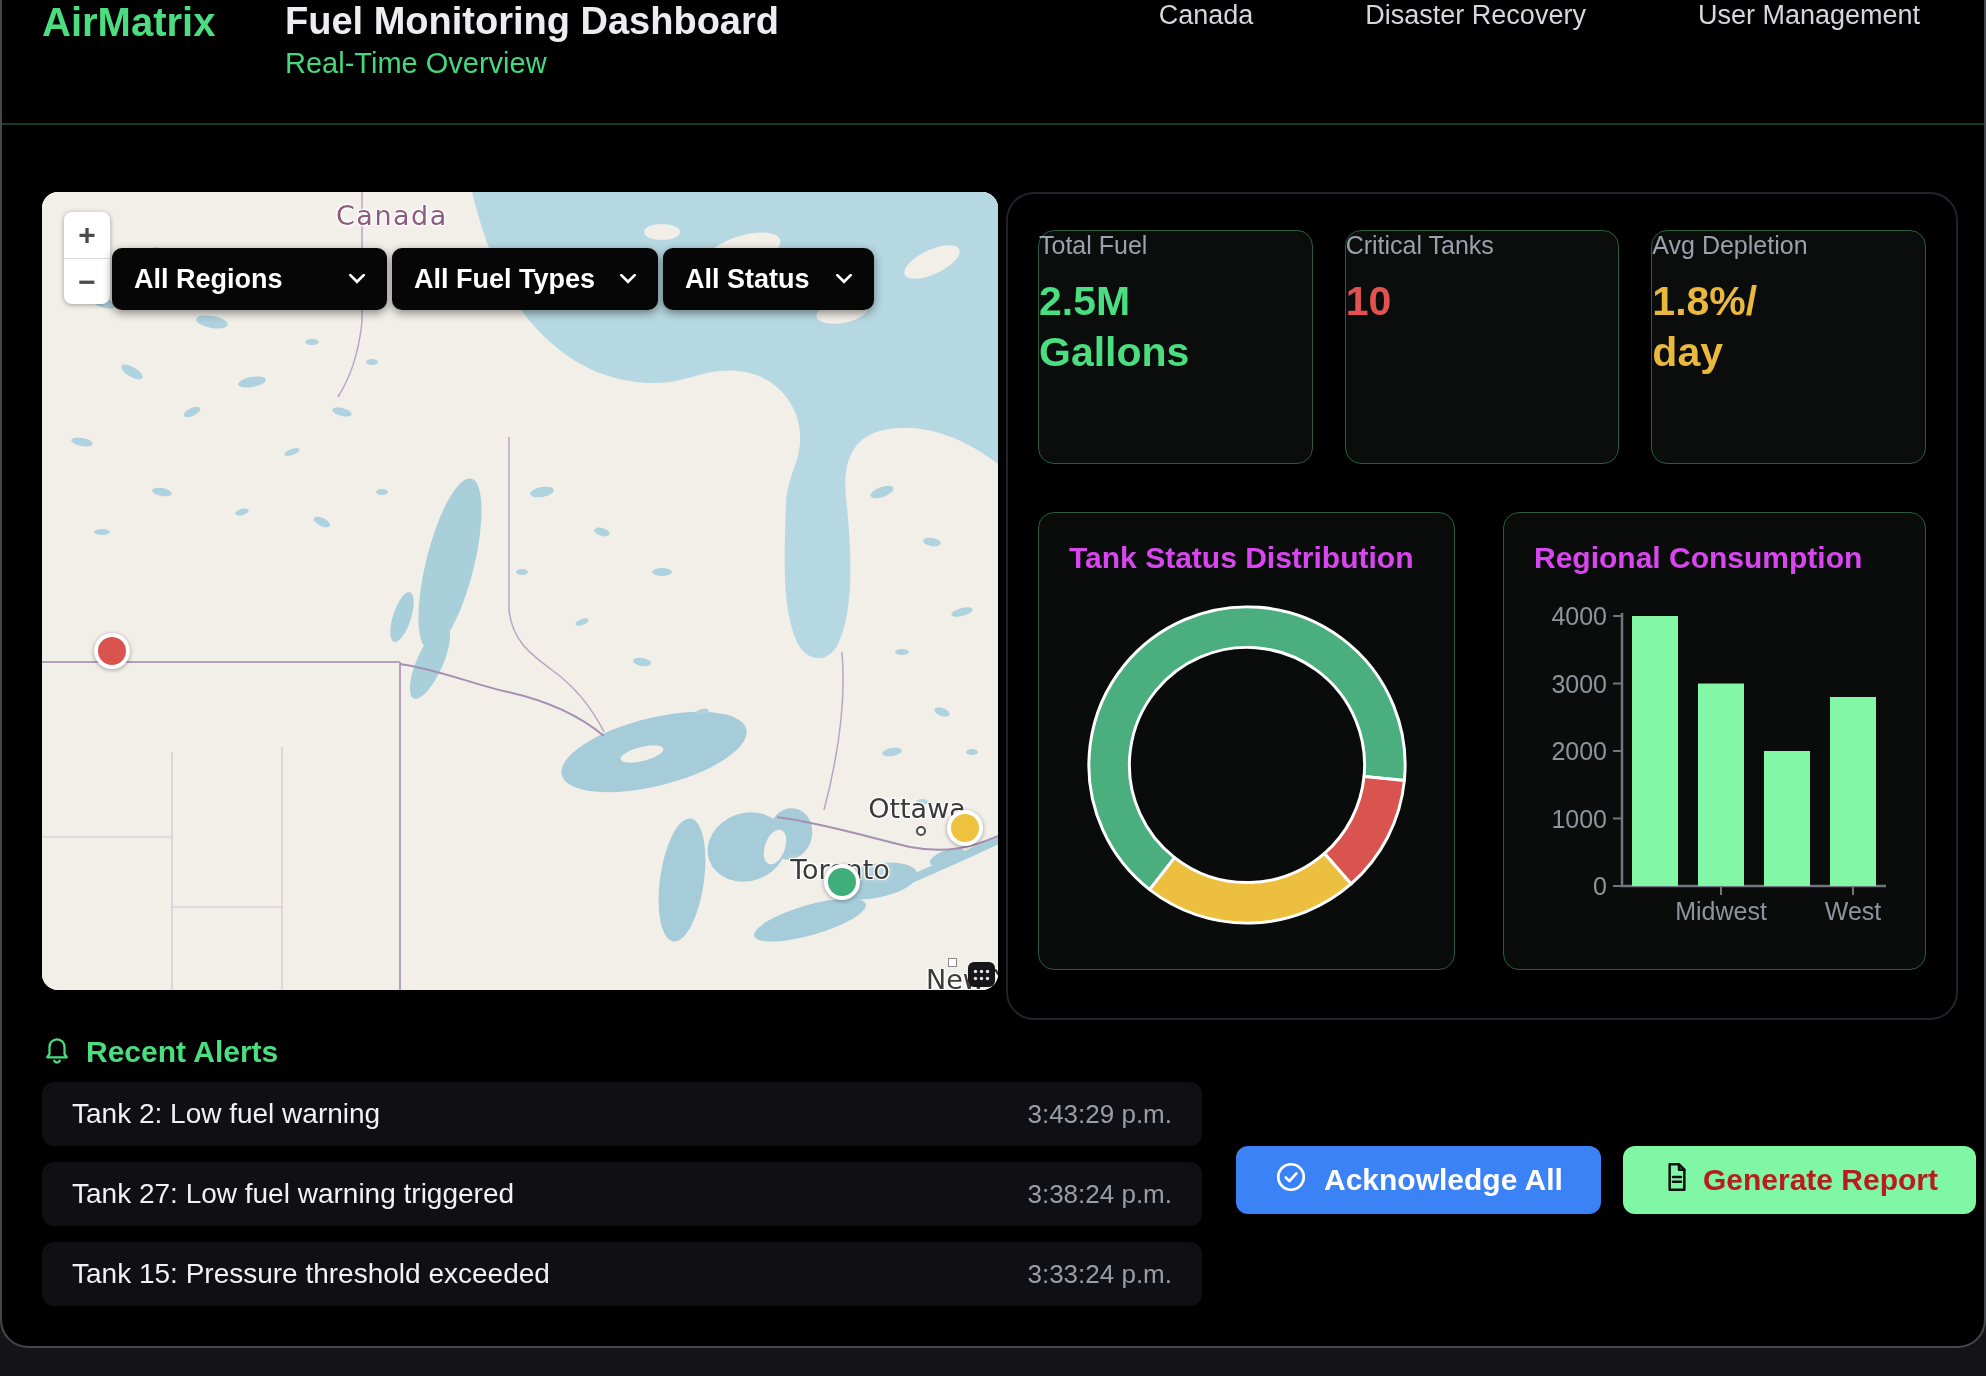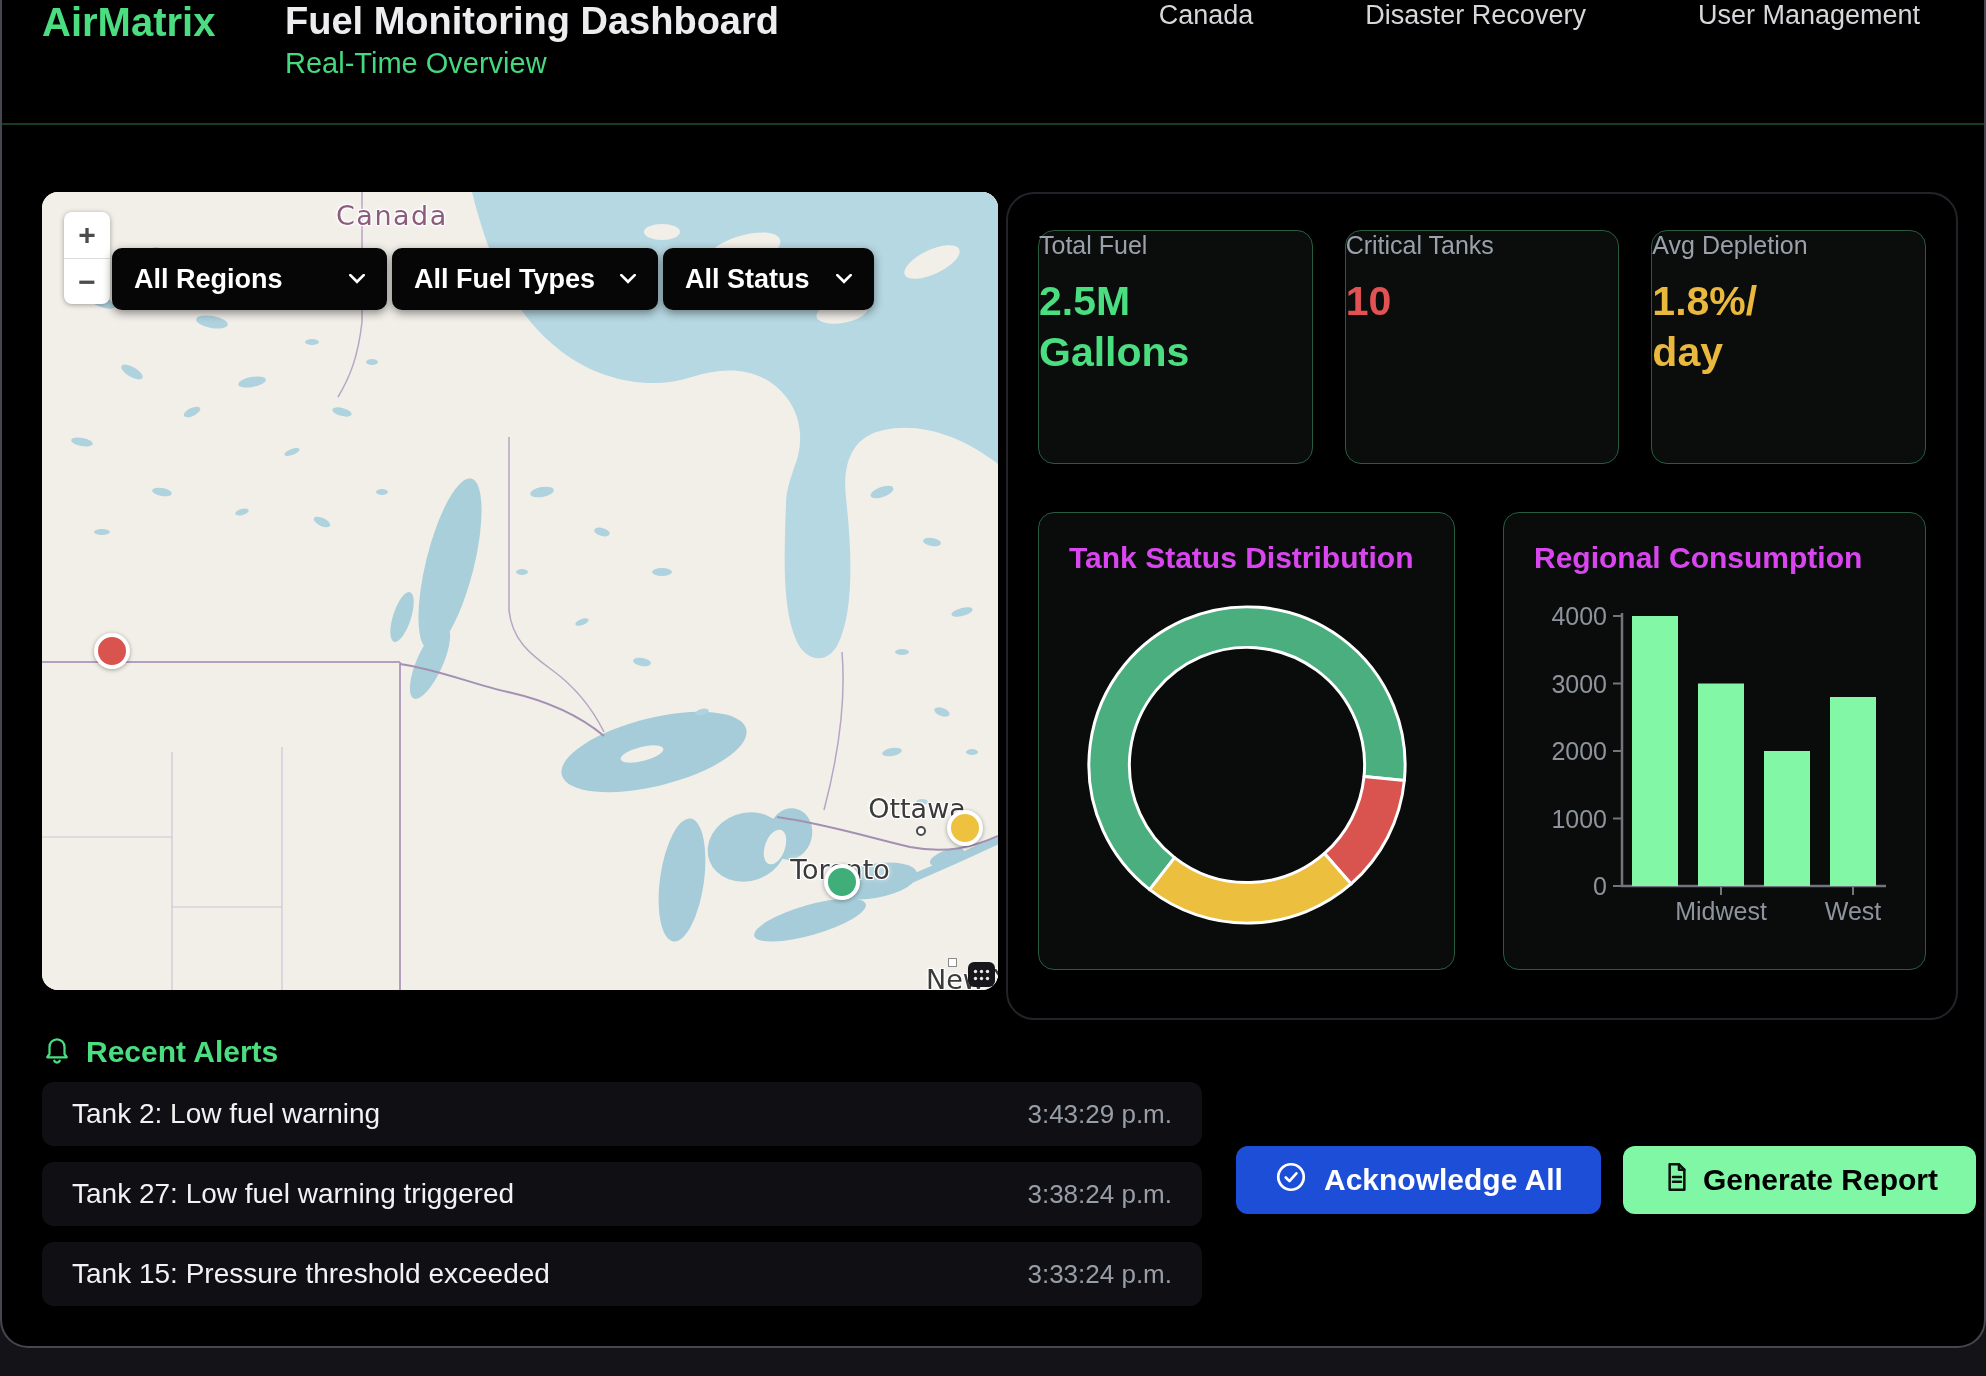--- a/index.html
+++ b/index.html
@@ -120,22 +120,22 @@
   }
   .alert-msg  { font-size:28px; color:#f2f2f4; }
   .alert-time { font-size:26px; color:#989ea8; }
 
   .actions { display:flex; gap:22px; margin-top:112px; align-items:flex-start; }
   .btn {
     height:68px; border-radius:12px; border:none; cursor:pointer;
     display:flex; align-items:center; gap:16px; padding:0 38px;
     font-size:30px; font-weight:bold; font-family:inherit; white-space:nowrap;
   }
-  .btn-ack    { background:#1d4ed8; color:#fff; }
-  .btn-report { background:#80f7a4; color:#000000;gap:10px; }
+  .btn-ack    { background:#3b82f6; color:#fff; }
+  .btn-report { background:#80f7a4; color:#b91c1c;gap:10px; }
 </style>
 </head>
 <body>
 
 <div class="app">
 
   <header>
     <div class="logo">AirMatrix</div>
     <div class="title-wrap">
       <h1>Fuel Monitoring Dashboard</h1>

